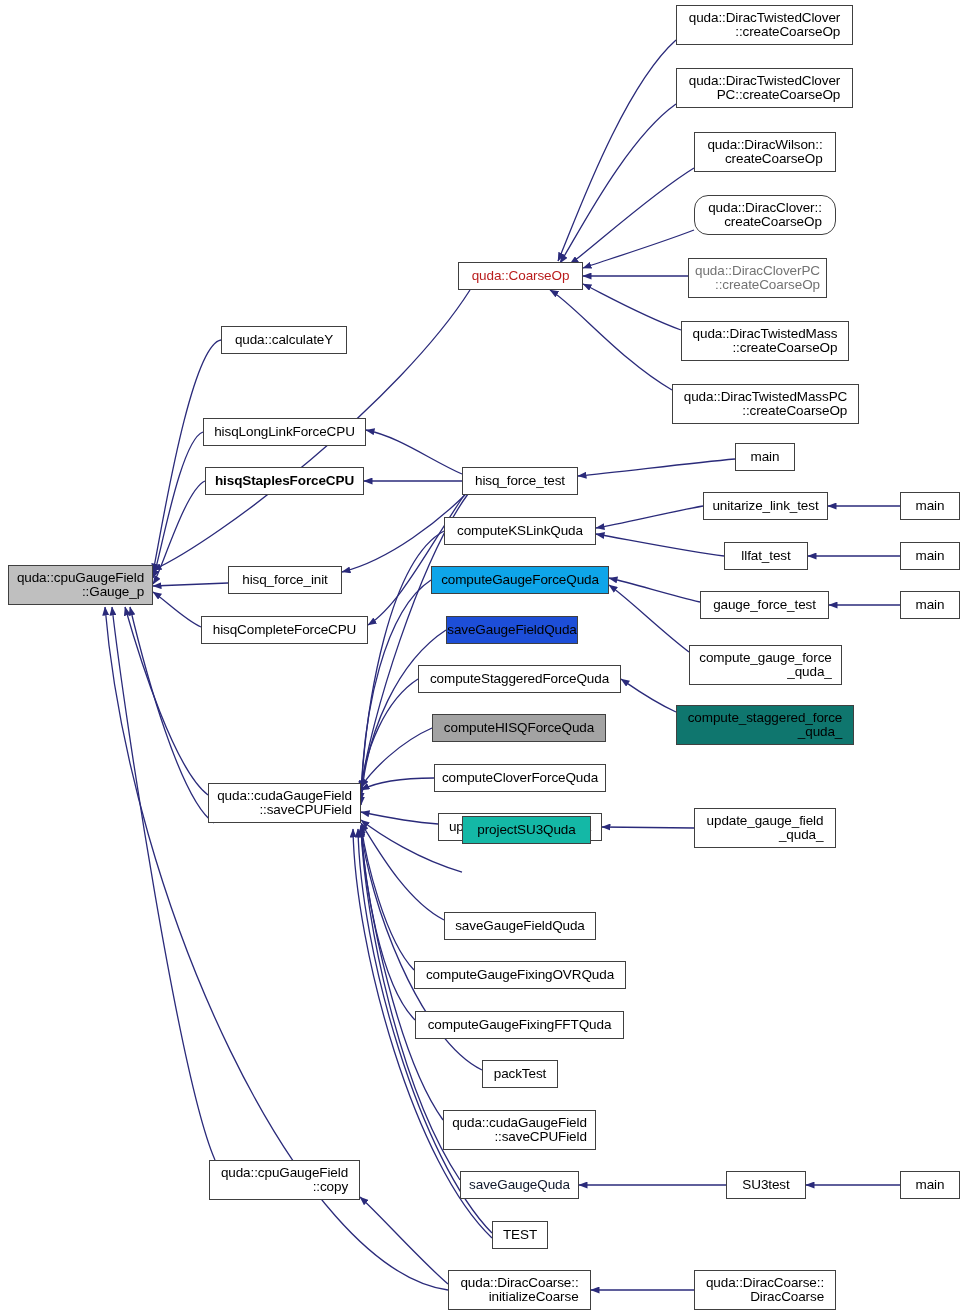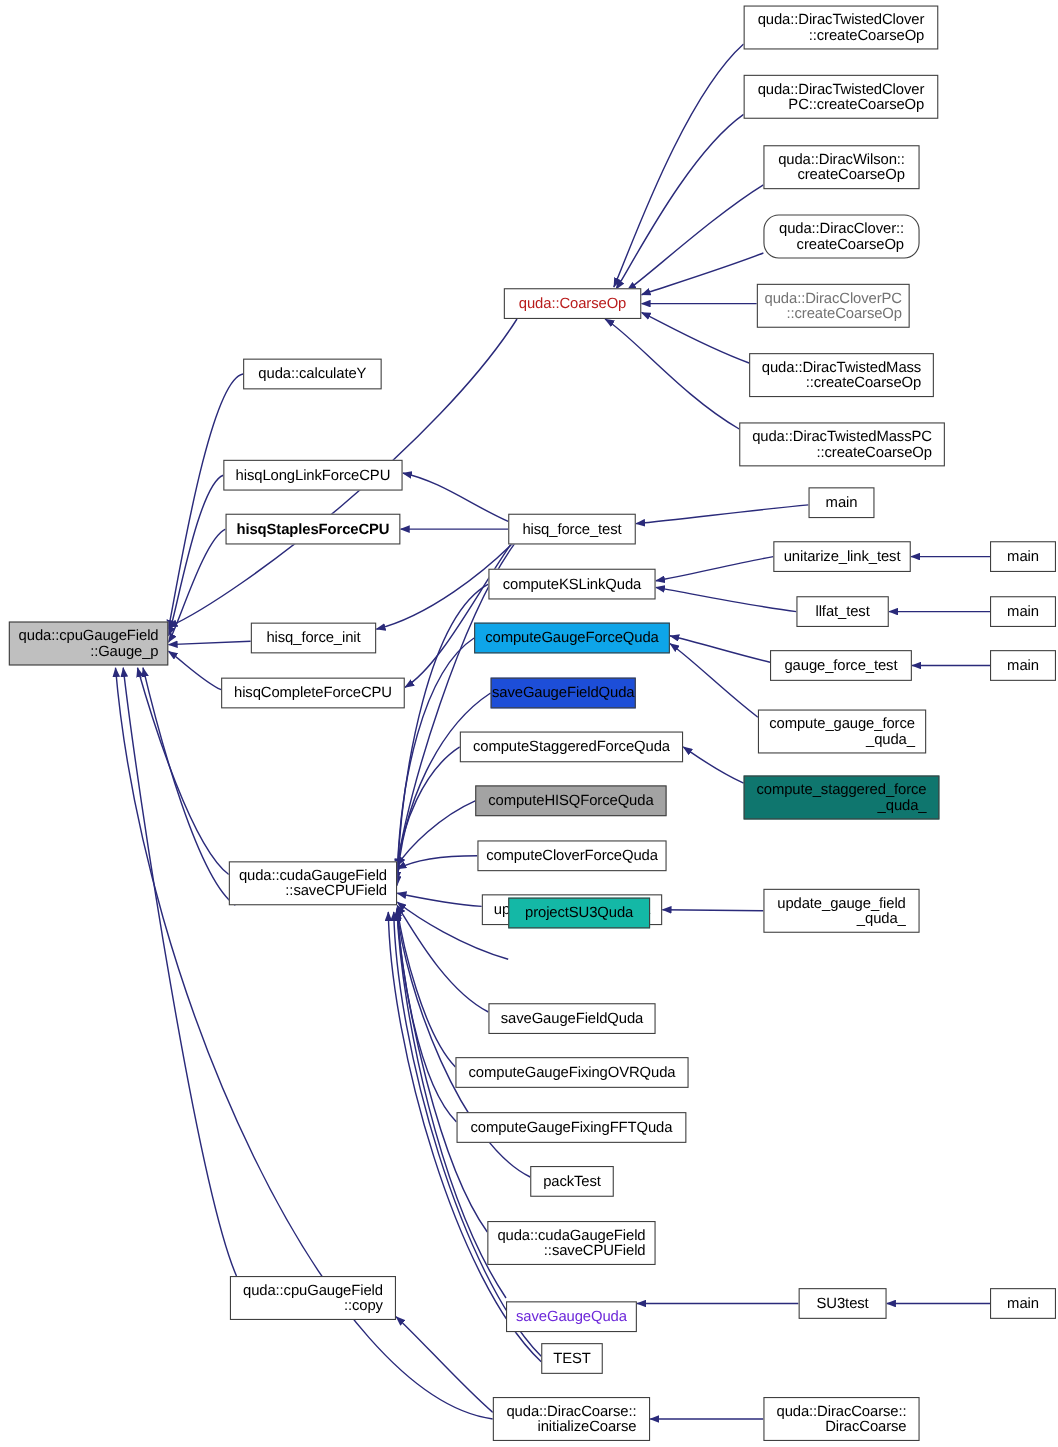--- a/index.html
+++ b/index.html
@@ -95,21 +95,21 @@
     <div class="node" style="left: 432px; top: 714px; width: 174px; height: 28px; border-color: rgb(64, 64, 64); background: #a3a3a3; color: rgb(0, 0, 0);">computeHISQForceQuda</div>
     <div class="node" style="left: 434px; top: 764px; width: 172px; height: 28px; border-color: rgb(64, 64, 64); background: rgb(255, 255, 255); color: rgb(0, 0, 0);">computeCloverForceQuda</div>
     <div class="node" style="left: 438px; top: 813px; width: 164px; height: 28px; border-color: rgb(64, 64, 64); background: rgb(255, 255, 255); color: rgb(0, 0, 0);">updateGaugeFieldQuda</div>
     <div class="node" style="left: 462px; top: 816px; width: 129px; height: 28px; border-color: rgb(64, 64, 64); background: #14b8a6; color: rgb(0, 0, 0);">projectSU3Quda</div>
     <div class="node" style="left: 444px; top: 912px; width: 152px; height: 28px; border-color: rgb(64, 64, 64); background: rgb(255, 255, 255); color: rgb(0, 0, 0);">saveGaugeFieldQuda</div>
     <div class="node" style="left: 414px; top: 961px; width: 212px; height: 28px; border-color: rgb(64, 64, 64); background: rgb(255, 255, 255); color: rgb(0, 0, 0);">computeGaugeFixingOVRQuda</div>
     <div class="node" style="left: 415px; top: 1011px; width: 209px; height: 28px; border-color: rgb(64, 64, 64); background: rgb(255, 255, 255); color: rgb(0, 0, 0);">computeGaugeFixingFFTQuda</div>
     <div class="node" style="left: 482px; top: 1060px; width: 76px; height: 28px; border-color: rgb(64, 64, 64); background: rgb(255, 255, 255); color: rgb(0, 0, 0);">packTest</div>
     <div class="node" style="left: 443px; top: 1110px; width: 153px; height: 40px; border-color: rgb(64, 64, 64); background: rgb(255, 255, 255); color: rgb(0, 0, 0);">quda::cudaGaugeField
 ::saveCPUField</div>
-    <div class="node" style="left: 460px; top: 1171px; width: 119px; height: 28px; border-color: rgb(64, 64, 64); background: rgb(255, 255, 255); color: #6d28d9; margin-top: 12px;">saveGaugeQuda</div>
+    <div class="node" style="left: 460px; top: 1171px; width: 119px; height: 28px; border-color: rgb(64, 64, 64); background: rgb(255, 255, 255); color: #0f172a;">saveGaugeQuda</div>
     <div class="node" style="left: 492px; top: 1221px; width: 56px; height: 28px; border-color: rgb(64, 64, 64); background: rgb(255, 255, 255); color: rgb(0, 0, 0);">TEST</div>
     <div class="node" style="left: 448px; top: 1270px; width: 143px; height: 40px; border-color: rgb(64, 64, 64); background: rgb(255, 255, 255); color: rgb(0, 0, 0);">quda::DiracCoarse::
 initializeCoarse</div>
     <div class="node" style="left: 676px; top: 5px; width: 177px; height: 40px; border-color: rgb(64, 64, 64); background: rgb(255, 255, 255); color: rgb(0, 0, 0);">quda::DiracTwistedClover
 ::createCoarseOp</div>
     <div class="node" style="left: 676px; top: 68px; width: 177px; height: 40px; border-color: rgb(64, 64, 64); background: rgb(255, 255, 255); color: rgb(0, 0, 0);">quda::DiracTwistedClover
 PC::createCoarseOp</div>
     <div class="node" style="left: 694px; top: 132px; width: 142px; height: 40px; border-color: rgb(64, 64, 64); background: rgb(255, 255, 255); color: rgb(0, 0, 0);">quda::DiracWilson::
 createCoarseOp</div>
     <div class="node" style="left: 694px; top: 195px; width: 142px; height: 40px; border-color: rgb(64, 64, 64); background: rgb(255, 255, 255); color: rgb(0, 0, 0); border-radius: 14px;">quda::DiracClover::

